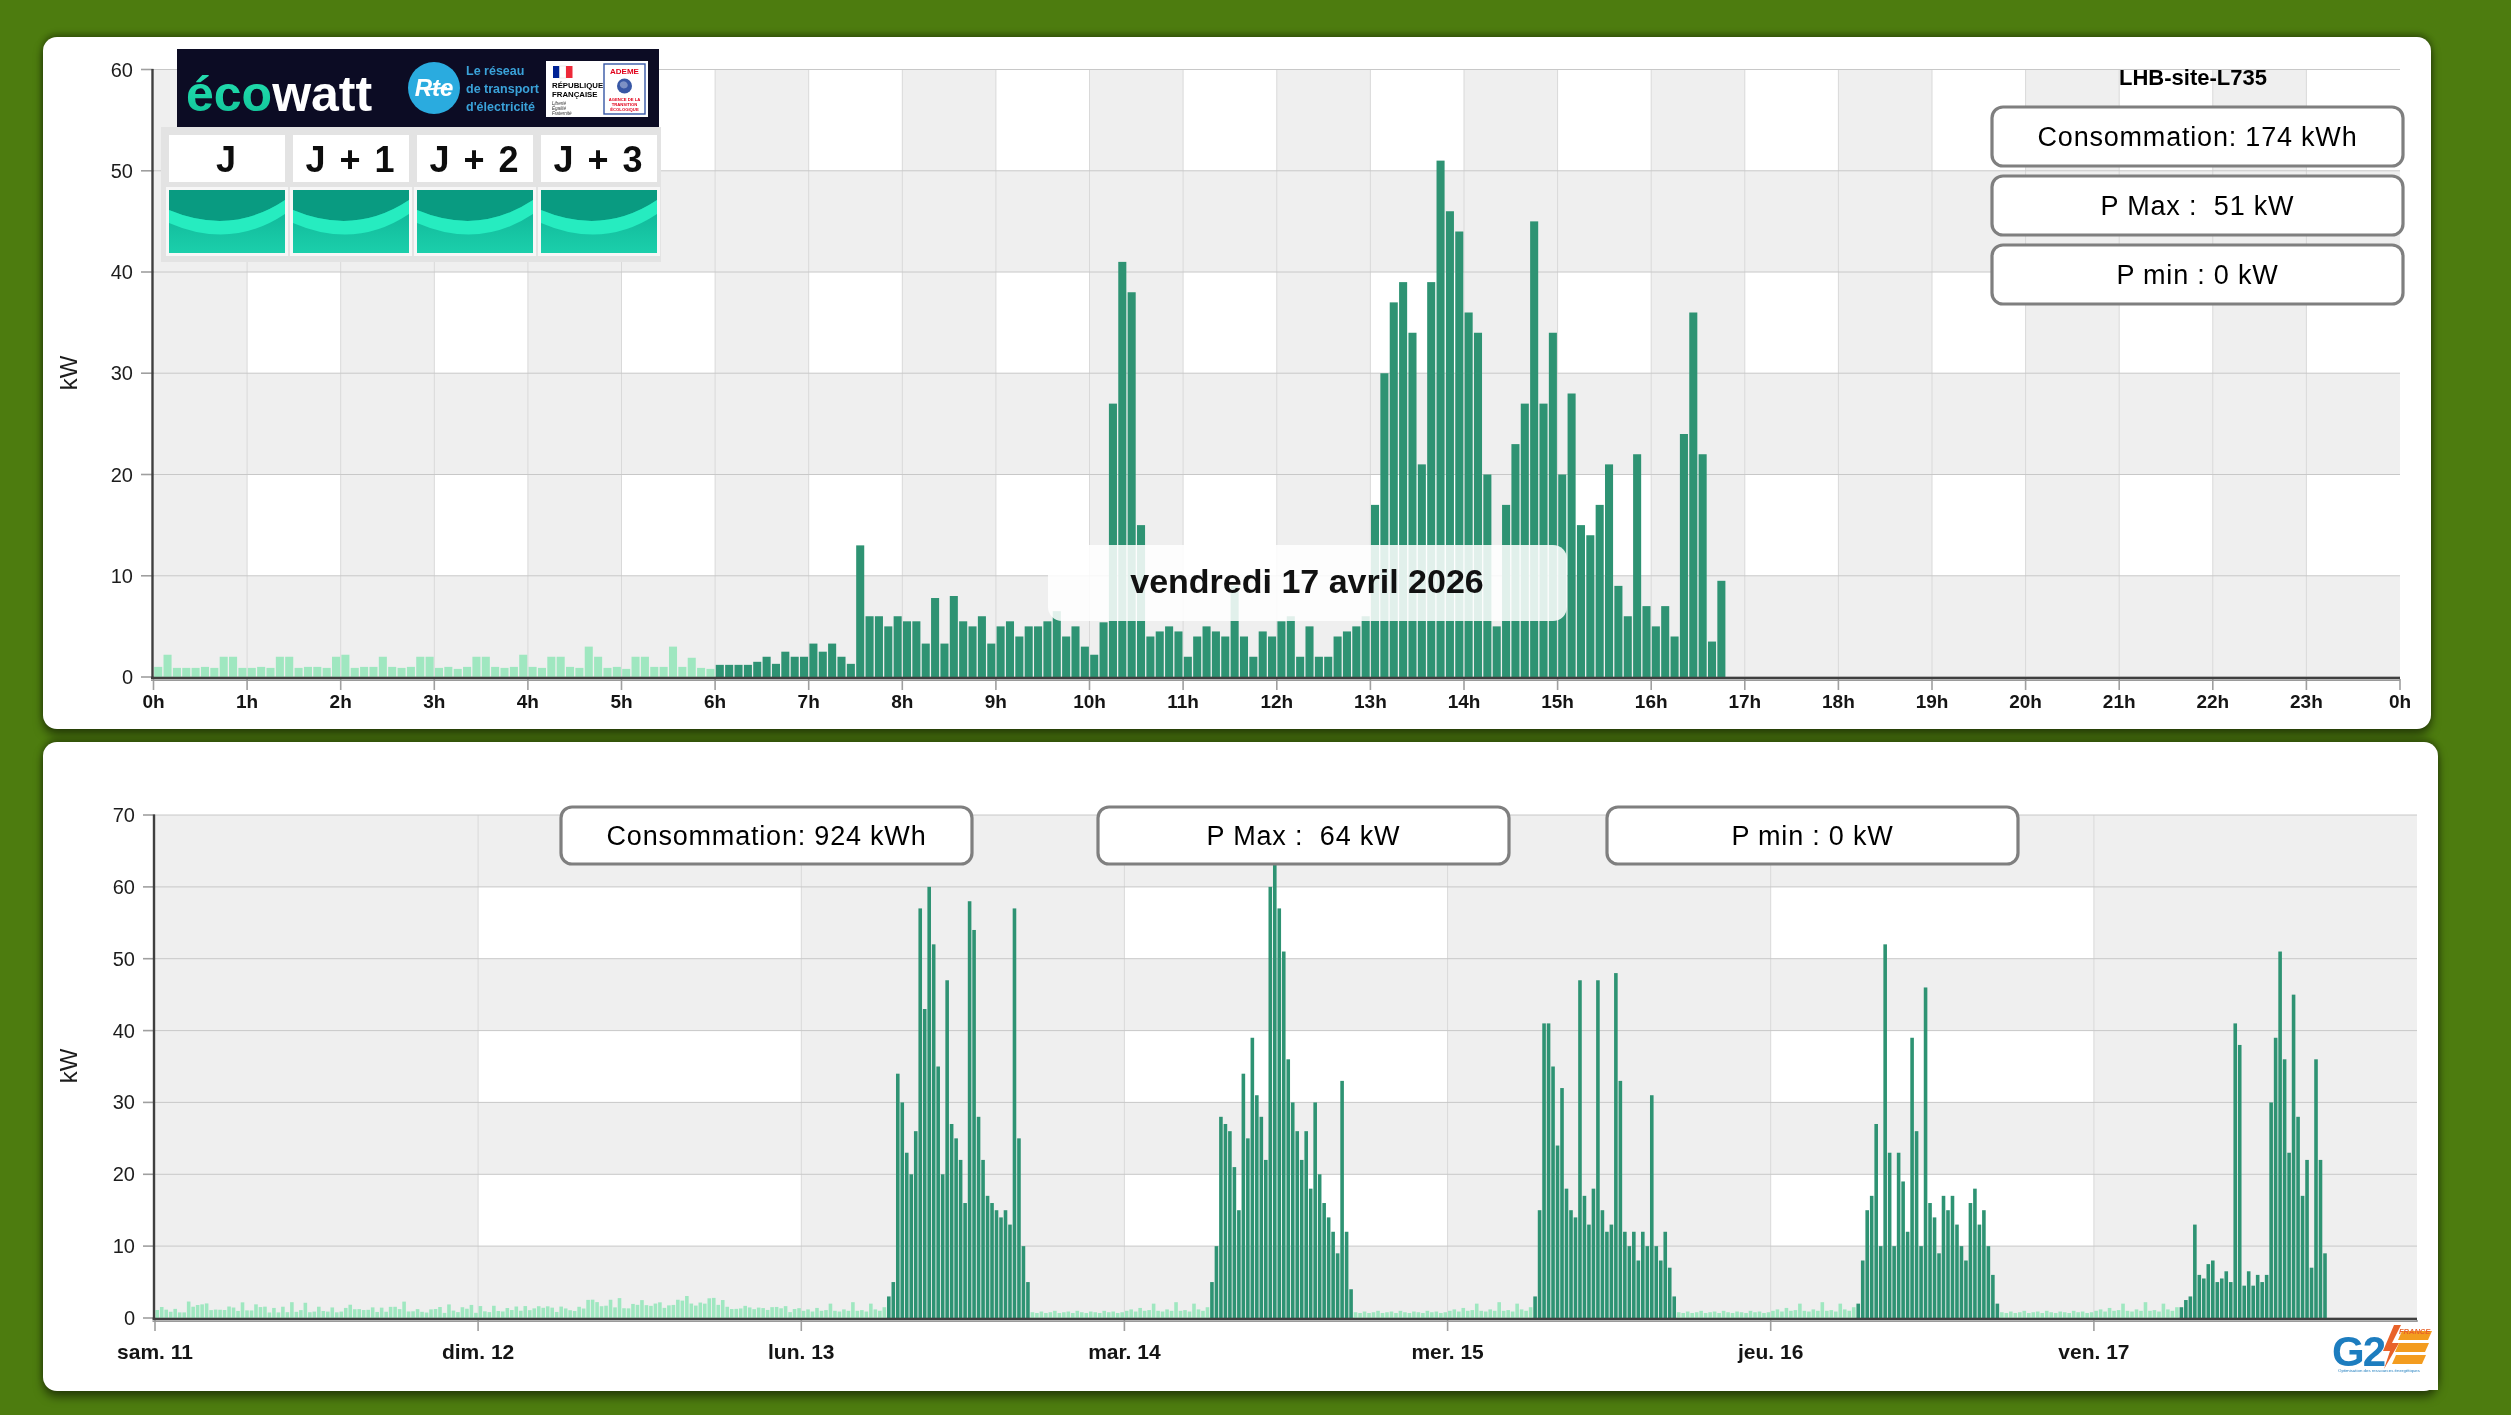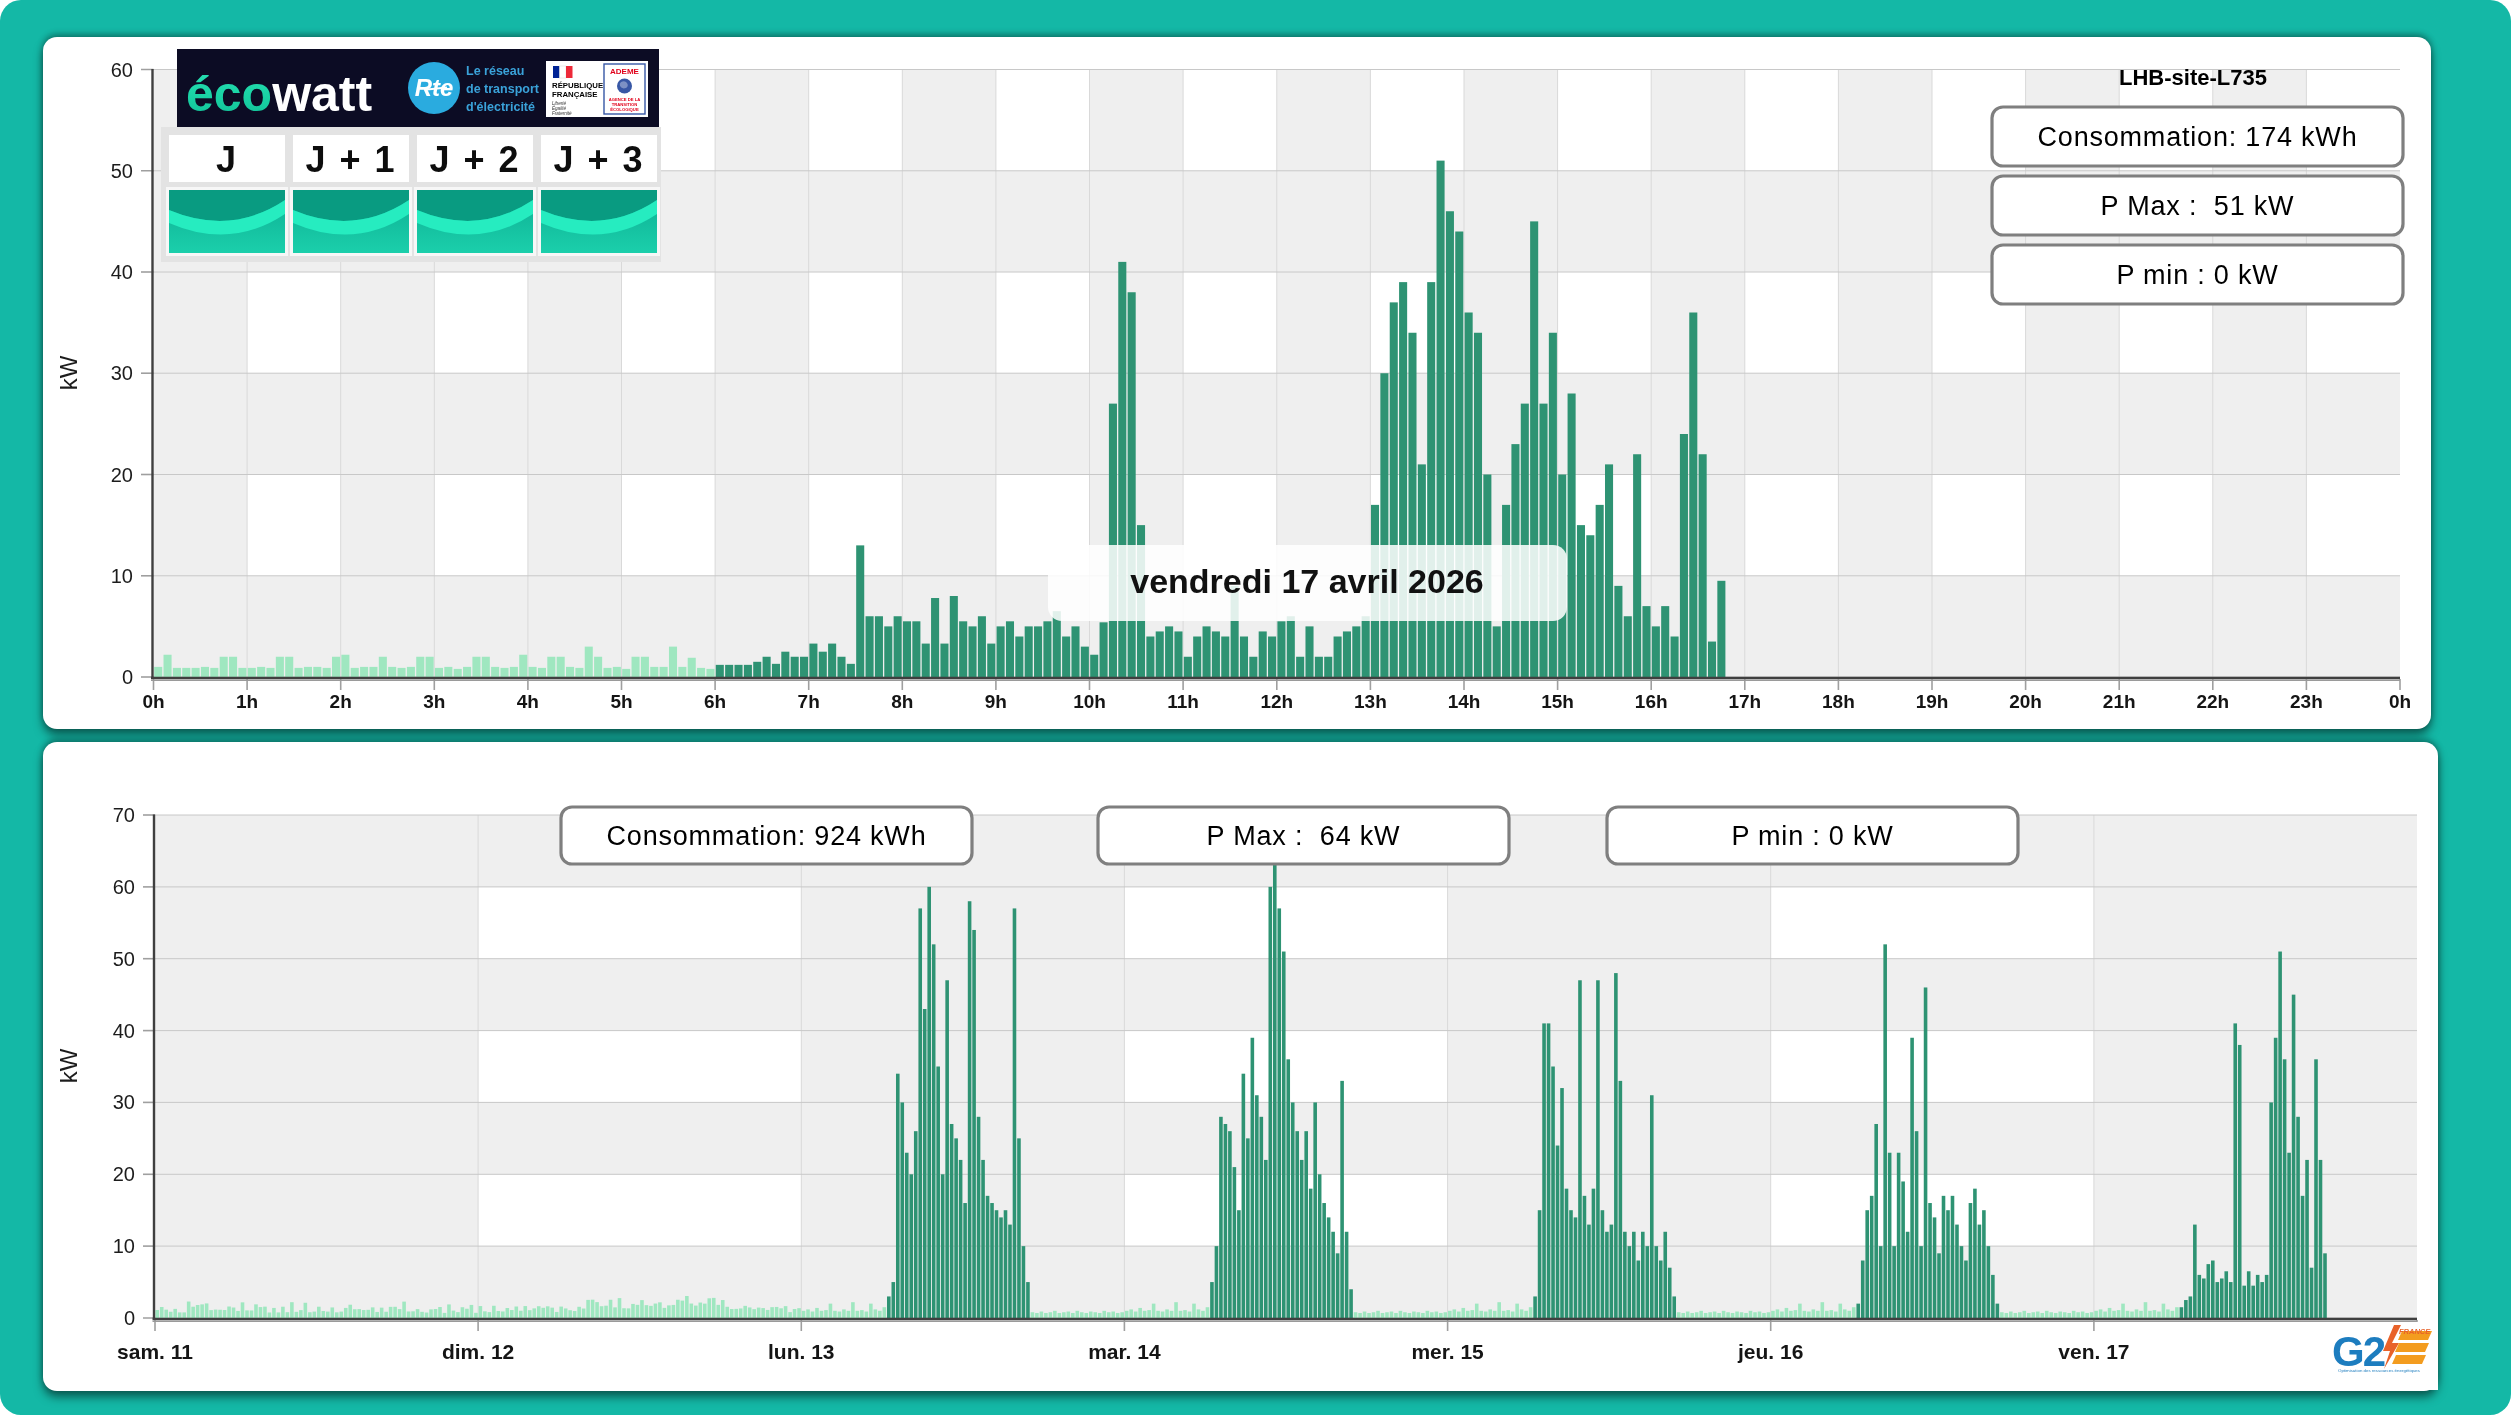--- a/index.html
+++ b/index.html
@@ -1,16 +1,16 @@
 <!DOCTYPE html>
 <html><head><meta charset="utf-8">
 <style>
 html,body{margin:0;padding:0;}
-#page{position:relative;width:2511px;height:1415px;background:#14b8a6;overflow:hidden;
-font-family:"Liberation Sans", sans-serif;border-radius:21px;}
+#page{position:relative;width:2511px;height:1415px;background:#4d7c0f;overflow:hidden;
+font-family:"Liberation Sans", sans-serif;}
 .panel{position:absolute;background:#fff;border-radius:14px;
 box-shadow:0 6px 10px rgba(0,0,0,0.5), 0 -3px 6px rgba(0,0,0,0.33);}
 svg{position:absolute;left:0;top:0;}
 </style></head>
 <body>
 <div id="page">
 <div class="panel" style="left:43px;top:37px;width:2388px;height:692px;"></div>
 <div class="panel" style="left:43px;top:742px;width:2395px;height:649px;"></div>
 <svg width="2511" height="1415" viewBox="0 0 2511 1415" font-family="Liberation Sans, sans-serif">
 <defs>

